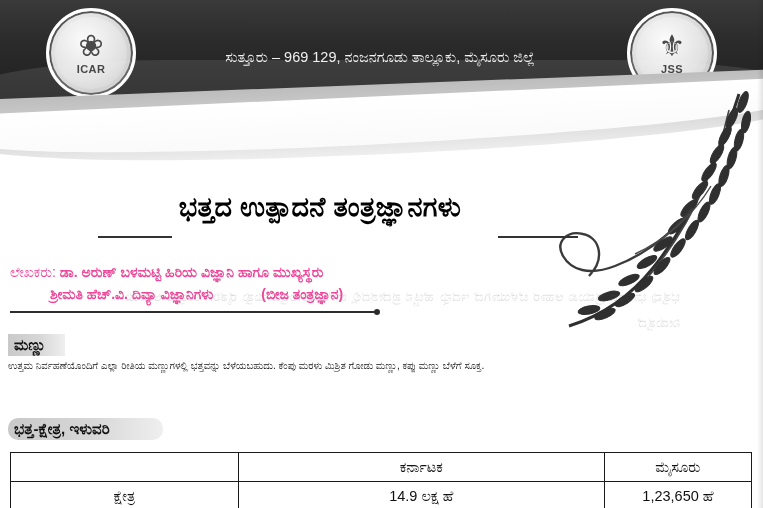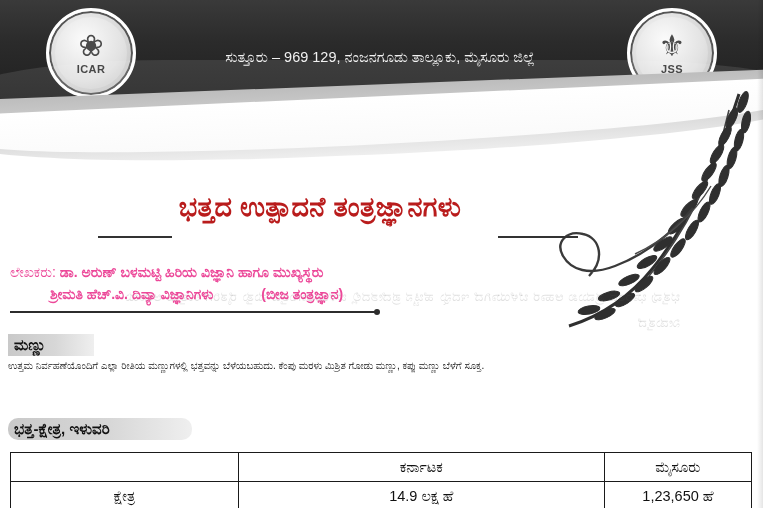--- a/index.html
+++ b/index.html
@@ -129,21 +129,21 @@
 
   
   .doc-title {
     position: absolute;
     left: 60px;
     top: 192px;
     width: 520px;
     text-align: center;
     font-size: 27px;
     font-weight: bold;
-    color: #b91c1c;
+    color: #000000;
     letter-spacing: 0.3px;
   }
   .title-rule-left, .title-rule-right {
     position: absolute;
     top: 236px;
     height: 2px;
     background: #333;
   }
   .title-rule-left { left: 98px; width: 74px; }
   .title-rule-right { left: 498px; width: 80px; }
@@ -179,21 +179,21 @@
     height: 6px;
     border-radius: 50%;
     background: #2c2c2c;
   }
 
   
   .section-head {
     position: absolute;
     left: 8px;
     height: 22px;
-    padding: 0 36px 0 6px;
+    padding: 0 7px 0 6px;
     display: flex;
     align-items: center;
     font-size: 15px;
     font-weight: bold;
     color: #111;
     background: linear-gradient(90deg, #c9c9c9 0%, #d7d7d7 55%, #efefef 100%);
   }
   .section-soil { top: 334px; width: 44px; }
   .section-area { top: 418px; width: 142px; border-radius: 10px; }
 

